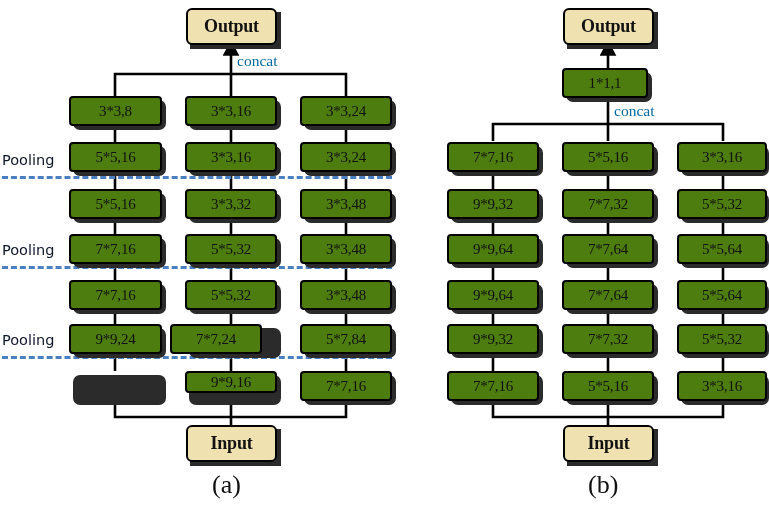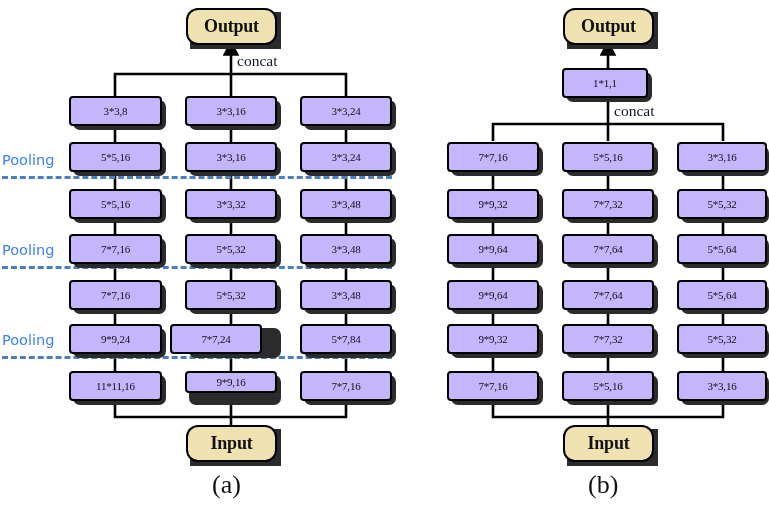--- a/index.html
+++ b/index.html
@@ -26,55 +26,55 @@
     width: 769px;
     height: 512px;
     pointer-events: none;
   }
   .node {
     position: absolute;
     box-sizing: border-box;
     display: flex;
     align-items: center;
     justify-content: center;
-    background: #c4b5fd;
+    background: #4d7c0f;
     border: 2.6px solid #000000;
     border-radius: 4px;
-    font-size: 11px;
+    font-size: 15px;
     color: #111111;
     letter-spacing: -0.2px;
     white-space: nowrap;
     z-index: 3;
   }
   .node.io {
     background: #f0e2b0;
     border: 2.2px solid #000000;
-    border-radius: 12px;
+    border-radius: 6px;
     font-weight: bold;
     font-size: 18px;
   }
   .shadow-box {
     position: absolute;
     background: #2b2b2b;
     border-radius: 7px;
     z-index: 2;
   }
   .shadow-box.sq { border-radius: 0; }
   .plain-label {
     position: absolute;
     font-size: 15.5px;
-    color: #0f172a;
+    color: #0369a1;
     white-space: nowrap;
     z-index: 4;
   }
   .pool-label {
     position: absolute;
     font-family: "DejaVu Sans", "Liberation Sans", sans-serif;
     font-size: 14.5px;
-    color: #3b82f6;
+    color: #0f172a;
     white-space: nowrap;
     z-index: 4;
   }
   .caption {
     position: absolute;
     font-size: 26px;
     color: #111111;
     white-space: nowrap;
     z-index: 4;
   }
@@ -184,21 +184,20 @@
   <div class="node" style="left:69px; top:142px; width:93px; height:30px;">5*5,16</div>
   <div class="shadow-box" style="left:73px; top:193px; width:93px; height:30px;"></div>
   <div class="node" style="left:69px; top:189px; width:93px; height:30px;">5*5,16</div>
   <div class="shadow-box" style="left:73px; top:238px; width:93px; height:30px;"></div>
   <div class="node" style="left:69px; top:234px; width:93px; height:30px;">7*7,16</div>
   <div class="shadow-box" style="left:73px; top:284px; width:93px; height:30px;"></div>
   <div class="node" style="left:69px; top:280px; width:93px; height:30px;">7*7,16</div>
   <div class="shadow-box" style="left:73px; top:328px; width:93px; height:30px;"></div>
   <div class="node" style="left:69px; top:324px; width:93px; height:30px;">9*9,24</div>
   <div class="shadow-box" style="left:73px; top:375px; width:93px; height:30px;"></div>
-  <div class="node" style="left:69px; top:371px; width:93px; height:30px;">11*11,16</div>
 
   <div class="shadow-box" style="left:189px; top:100px; width:92px; height:30px;"></div>
   <div class="node" style="left:185px; top:96px; width:92px; height:30px;">3*3,16</div>
   <div class="shadow-box" style="left:189px; top:146px; width:92px; height:30px;"></div>
   <div class="node" style="left:185px; top:142px; width:92px; height:30px;">3*3,16</div>
   <div class="shadow-box" style="left:189px; top:193px; width:92px; height:30px;"></div>
   <div class="node" style="left:185px; top:189px; width:92px; height:30px;">3*3,32</div>
   <div class="shadow-box" style="left:189px; top:238px; width:92px; height:30px;"></div>
   <div class="node" style="left:185px; top:234px; width:92px; height:30px;">5*5,32</div>
   <div class="shadow-box" style="left:189px; top:284px; width:92px; height:30px;"></div>

